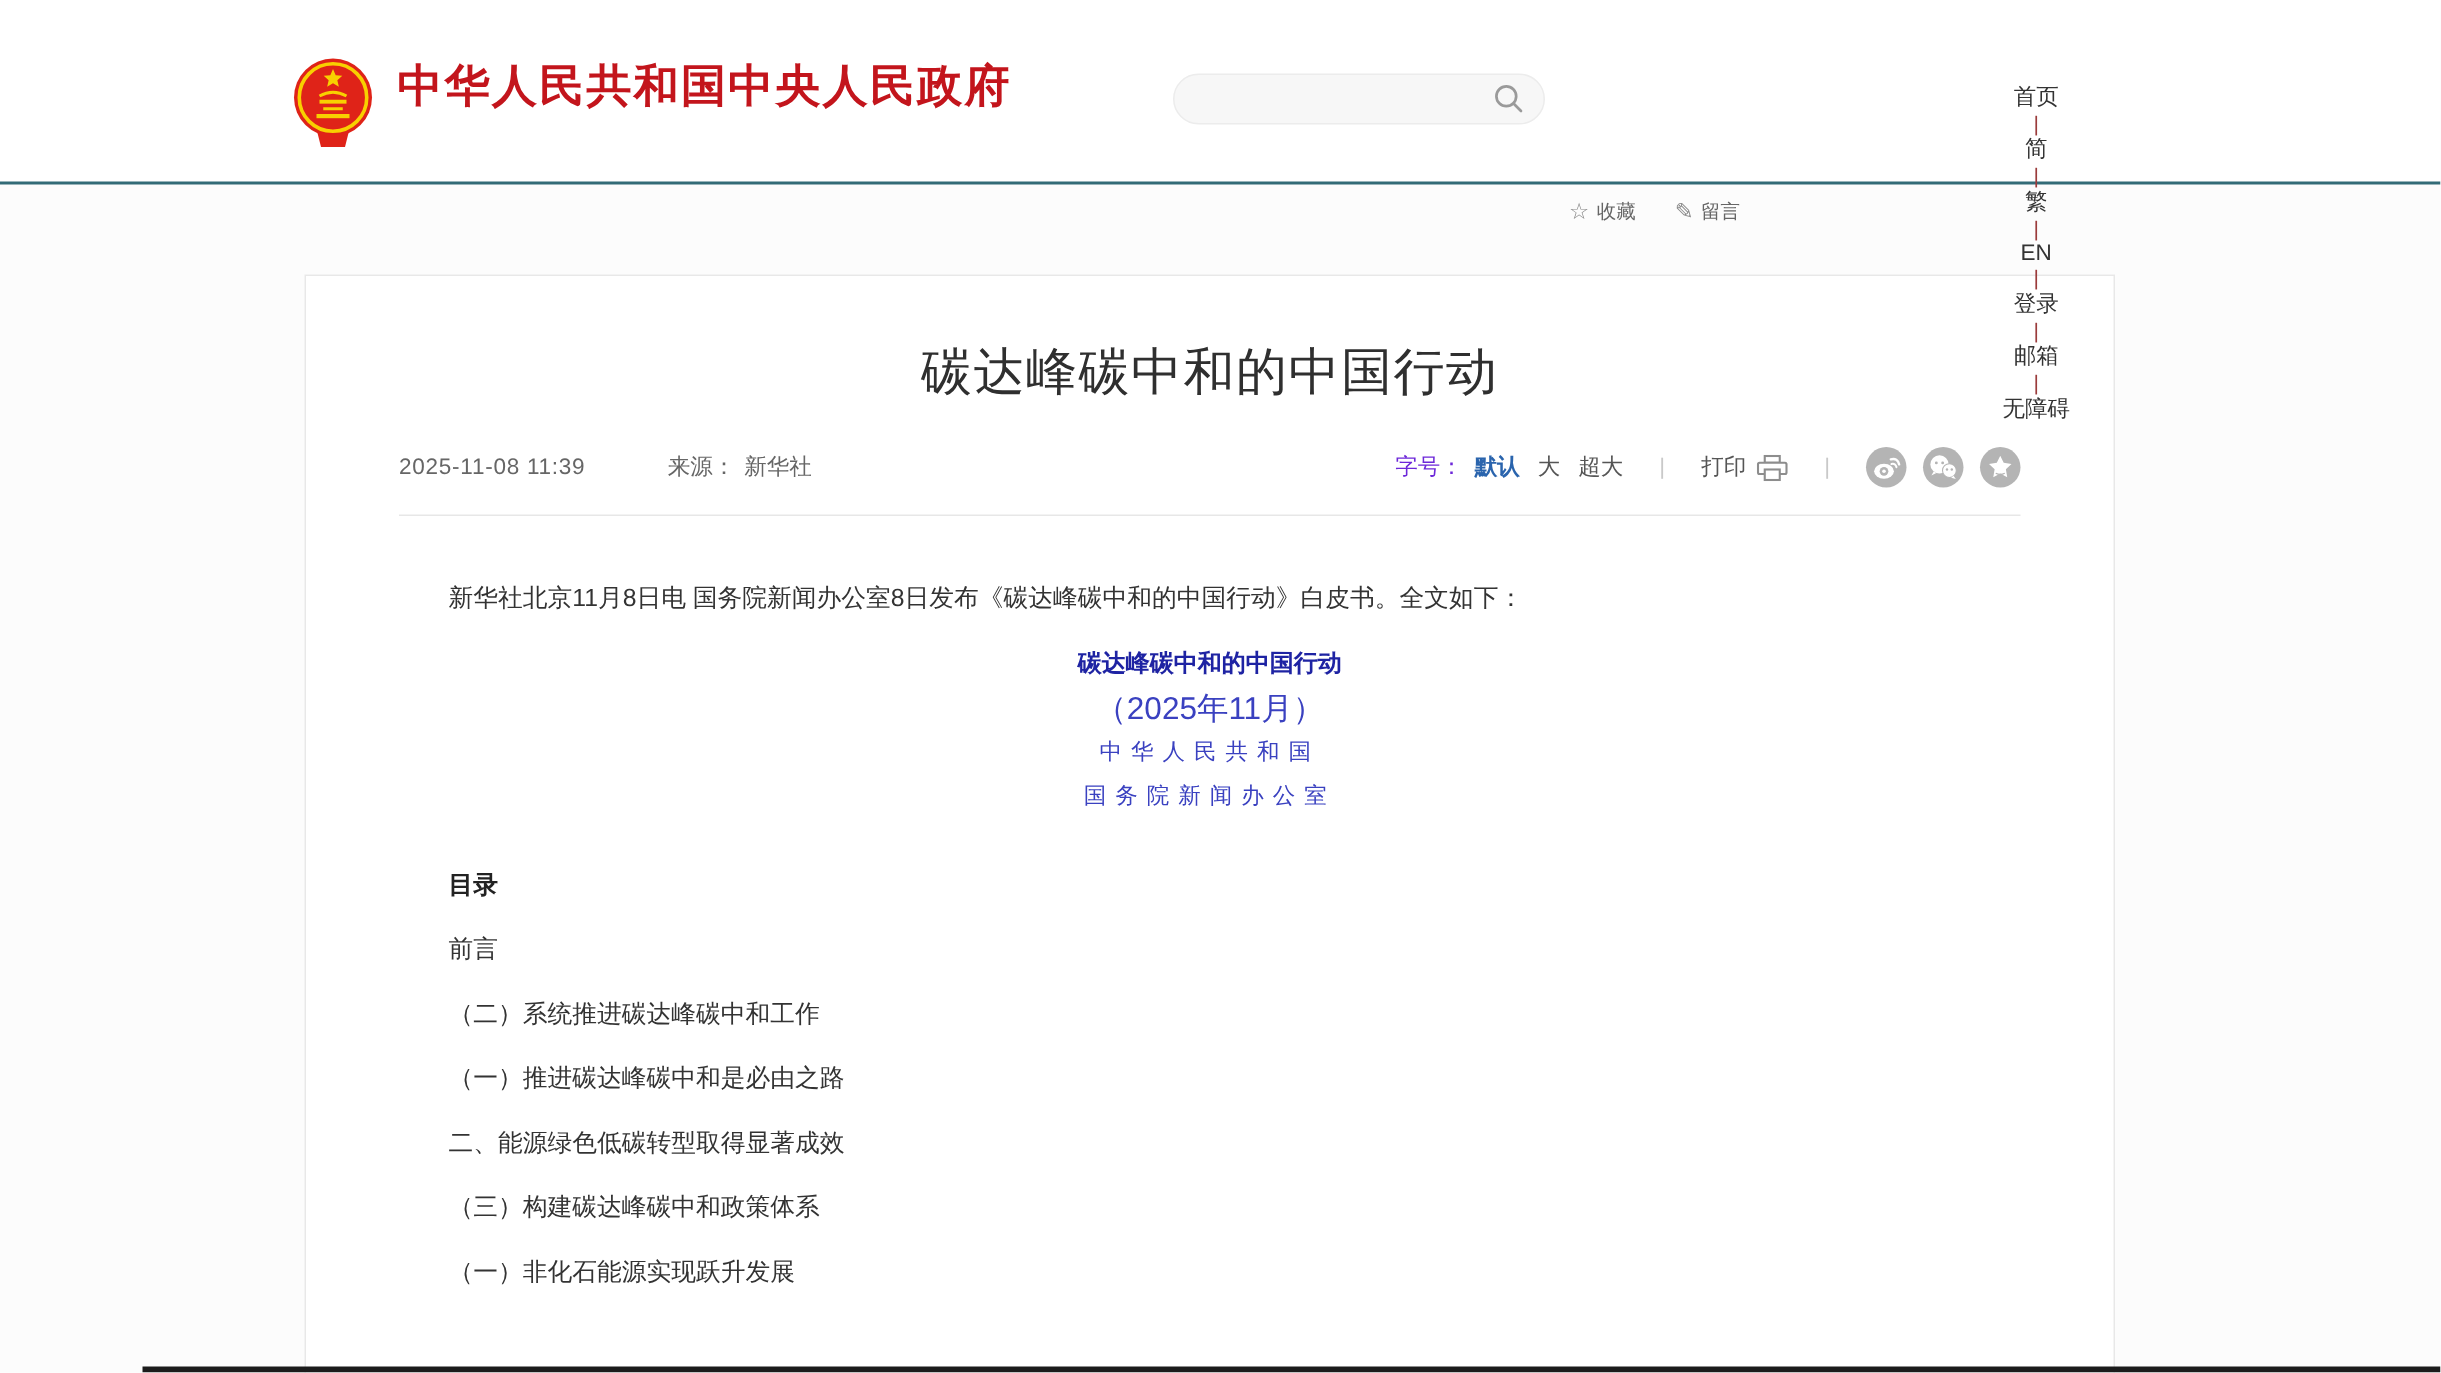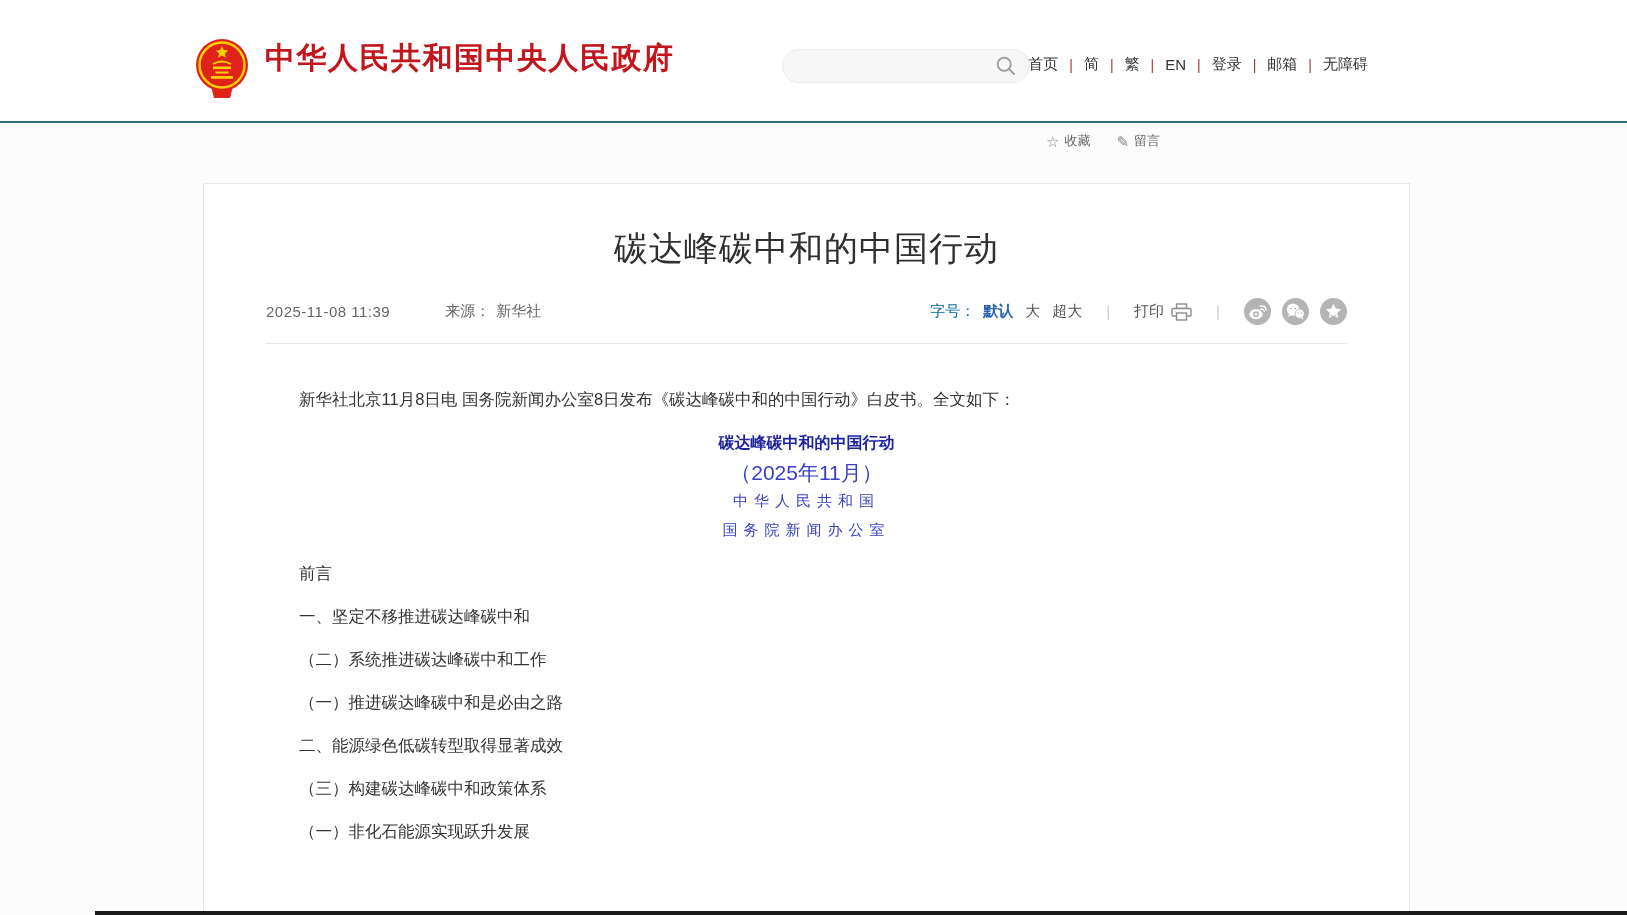--- a/index.html
+++ b/index.html
@@ -22,22 +22,22 @@
   .site-url .gov{color:#c3151c;font-weight:700;}
   .search-box{
     position:absolute;left:782px;top:49px;width:248px;height:34px;
     background:#f7f7f7;border:1px solid #ececec;border-radius:18px;
     display:flex;align-items:center;box-sizing:border-box;padding:0 12px 0 16px;
   }
   .search-box input{
     flex:1;border:none;outline:none;background:transparent;font-size:14px;color:#333;min-width:0;
   }
   .top-nav{
-    position:absolute;right:257px;top:55px;display:flex;align-items:center;
-    font-size:15px;color:#333;white-space:nowrap;
+    position:absolute;right:245px;top:55px;display:flex;align-items:center;
+    font-size:15px;color:#333;white-space:nowrap;flex-direction:column;
   }
   .top-nav a{color:#333;text-decoration:none;padding:0 2px;cursor:pointer;}
   .top-nav .sep{color:#9b3b3b;margin:0 9px;font-size:14px;}
   
   .actions-row{
     position:absolute;top:132px;right:467px;display:flex;align-items:center;gap:26px;
     font-size:13px;color:#666;z-index:2;
   }
   .actions-row a{color:#666;text-decoration:none;display:flex;align-items:center;gap:5px;cursor:pointer;}
   .actions-row .glyph{font-size:15px;color:#888;line-height:1;}
@@ -52,21 +52,21 @@
   }
   .meta-row{
     margin:26px 62px 0;display:flex;justify-content:space-between;align-items:center;
     font-size:15px;color:#666;
   }
   .meta-left{display:flex;align-items:center;}
   .meta-date{letter-spacing:.5px;}
   .meta-source{margin-left:55px;}
   .meta-source .src-name{margin-left:6px;}
   .meta-right{display:flex;align-items:center;}
-  .fs-label{color:#0369a1;font-family:Liberation Mono, monospace;}
+  .fs-label{color:#6d28d9;font-family:Liberation Mono, monospace;}
   .fs-default{color:#2a64ad;font-weight:700;margin-left:8px;cursor:pointer;}
   .fs-opt{color:#555;margin-left:12px;cursor:pointer;}
   .meta-sep{color:#c9c9c9;margin:0 24px;font-size:15px;}
   .print-btn{display:flex;align-items:center;gap:7px;color:#555;cursor:pointer;}
   .share-group{display:flex;align-items:center;gap:11px;}
   .share-circle{
     width:27px;height:27px;border-radius:50%;background:#b4b4b4;
     display:flex;align-items:center;justify-content:center;cursor:pointer;
   }
   .meta-divider{margin:18px 62px 0;border-top:1px solid #e7e7e7;height:0;}
@@ -197,22 +197,22 @@
   </div>
 
   <div class="meta-divider"></div>
 
   <div class="article-body">
     <p class="p-lead">新华社北京11月8日电 国务院新闻办公室8日发布《碳达峰碳中和的中国行动》白皮书。全文如下：</p>
     <p class="p-center doc-title">碳达峰碳中和的中国行动</p>
     <p class="p-center doc-line">（2025年11月）</p>
     <p class="p-center doc-line doc-kai">中华人民共和国</p>
     <p class="p-center doc-line doc-kai">国务院新闻办公室</p>
+    <p class="toc-heading">目录</p>
     <p class="toc-item">前言</p>
-    <p class="toc-item">一、坚定不移推进碳达峰碳中和</p>
     <p class="toc-item">（二）系统推进碳达峰碳中和工作</p>
     <p class="toc-item">（一）推进碳达峰碳中和是必由之路</p>
     <p class="toc-item">二、能源绿色低碳转型取得显著成效</p>
     <p class="toc-item">（三）构建碳达峰碳中和政策体系</p>
     <p class="toc-item">（一）非化石能源实现跃升发展</p>
   </div>
 </main>
 
 <div class="bottom-line"></div>
 

